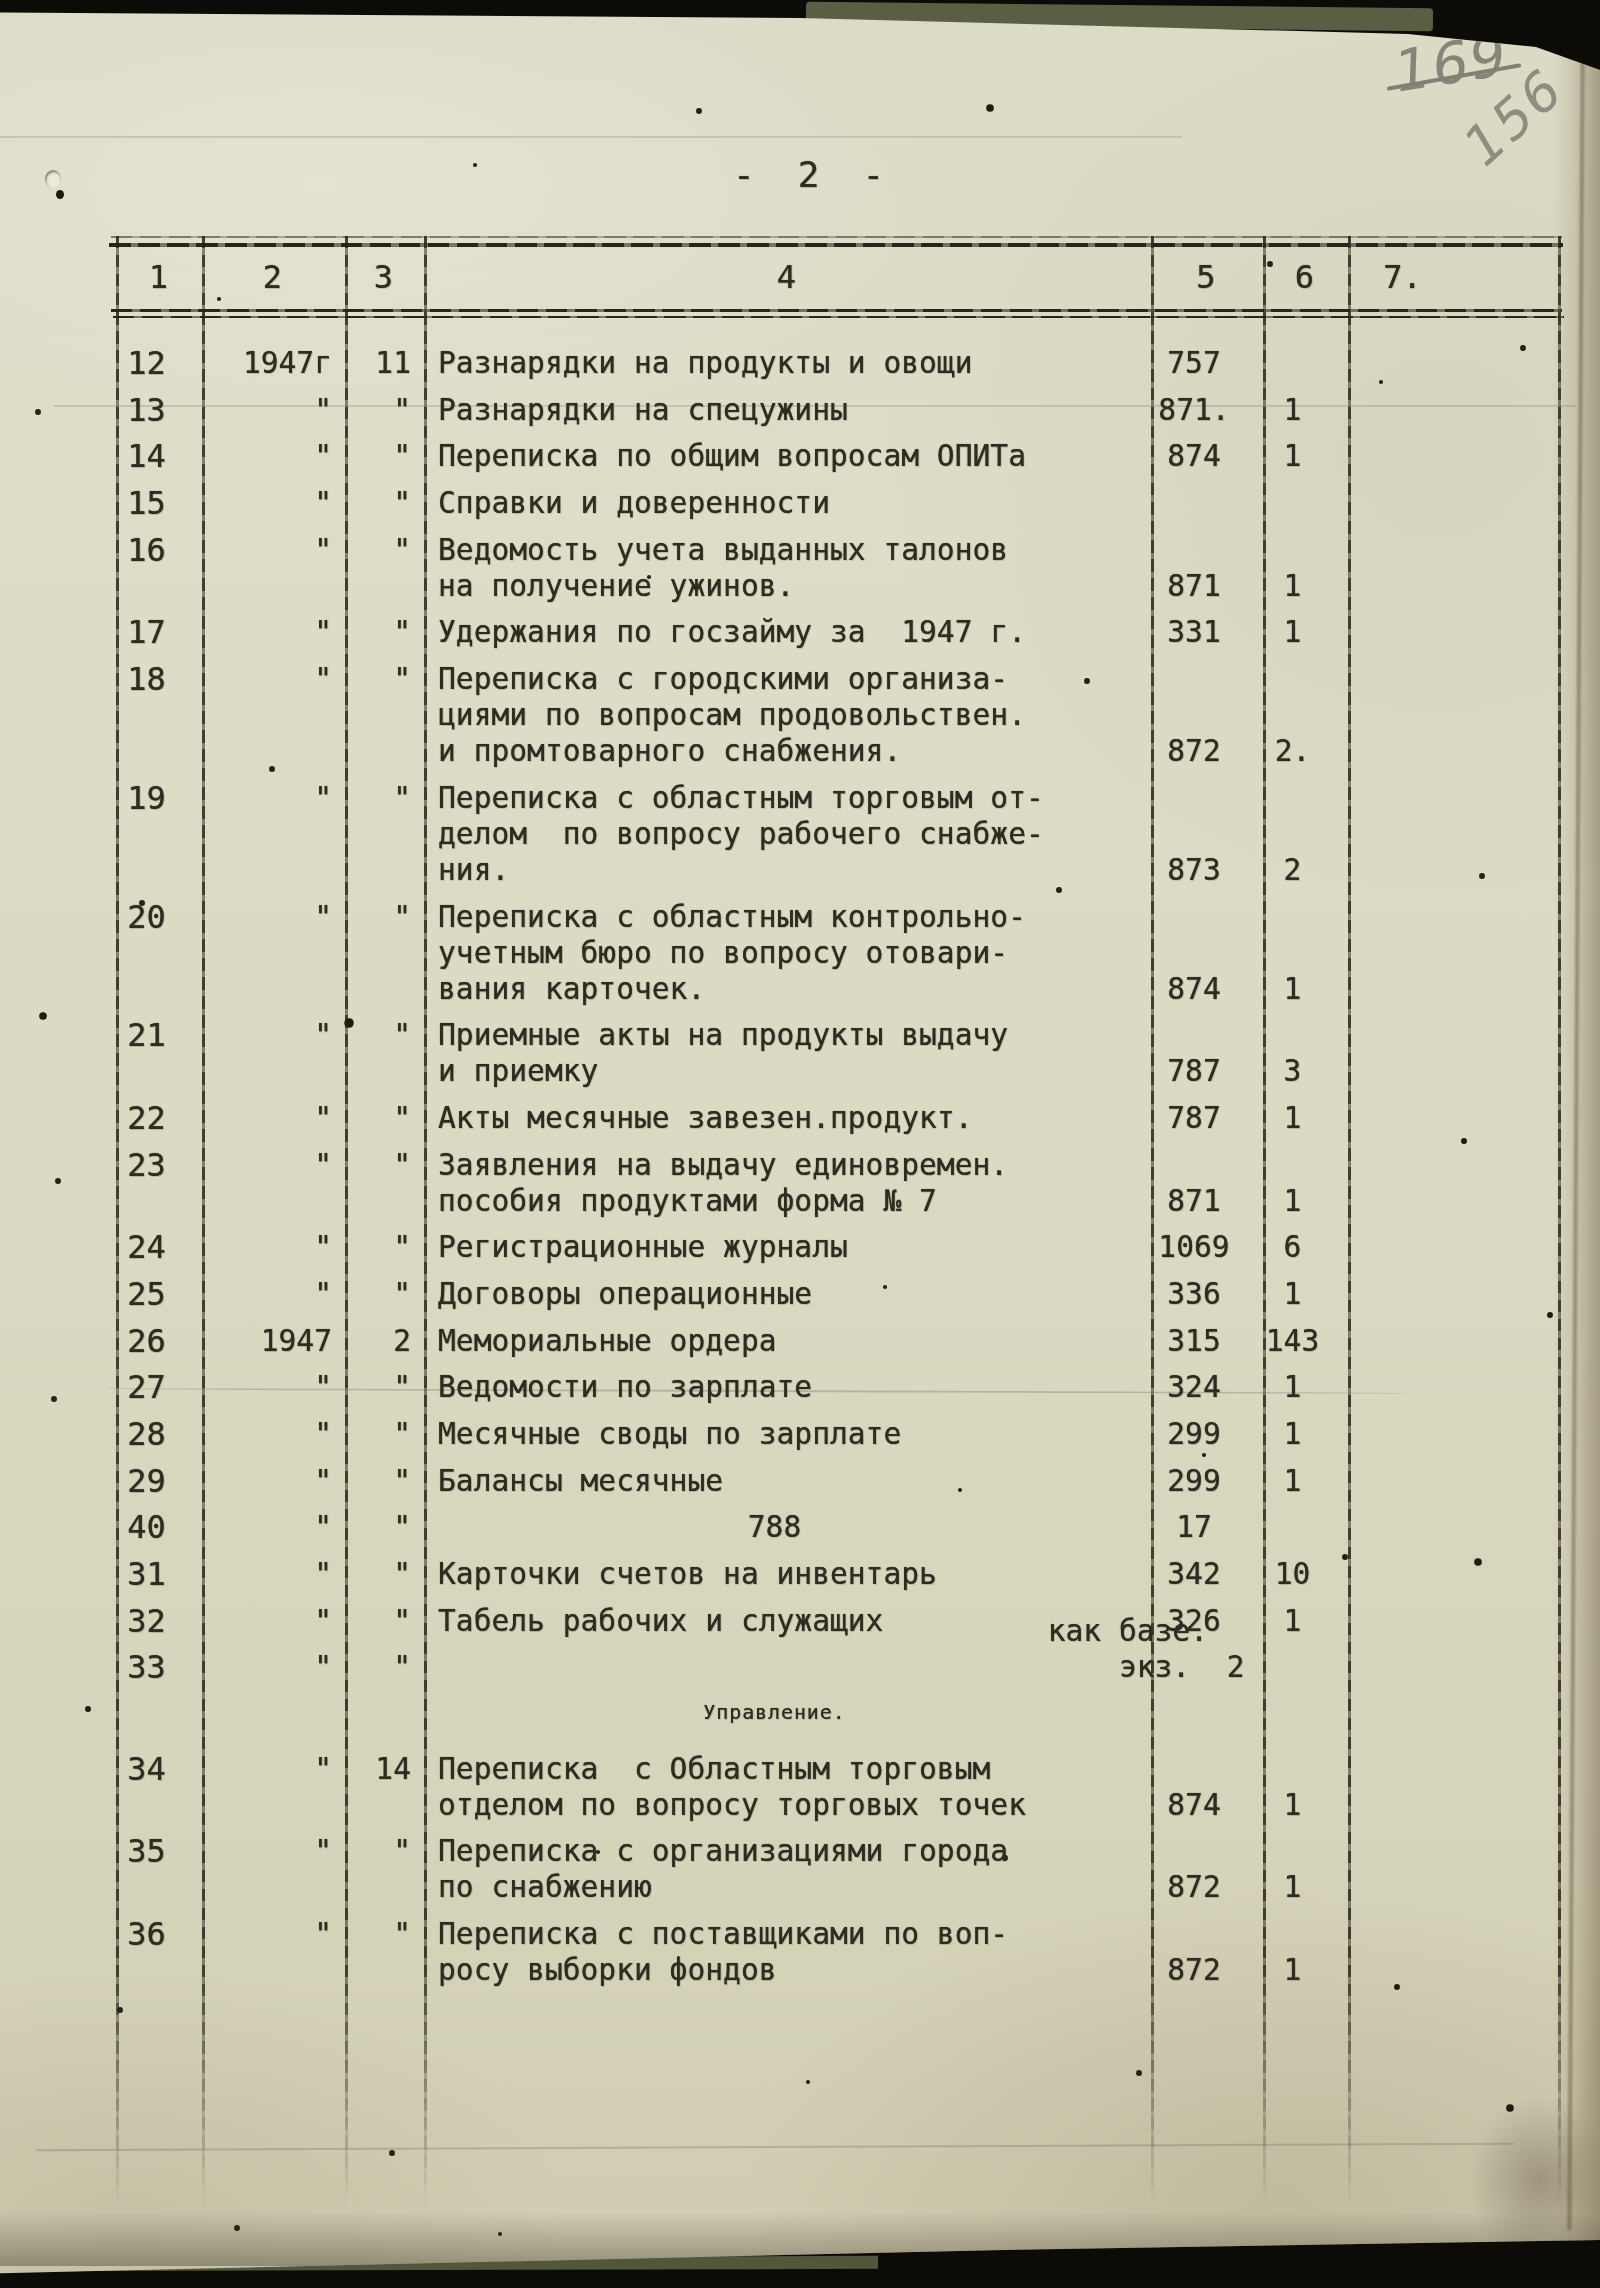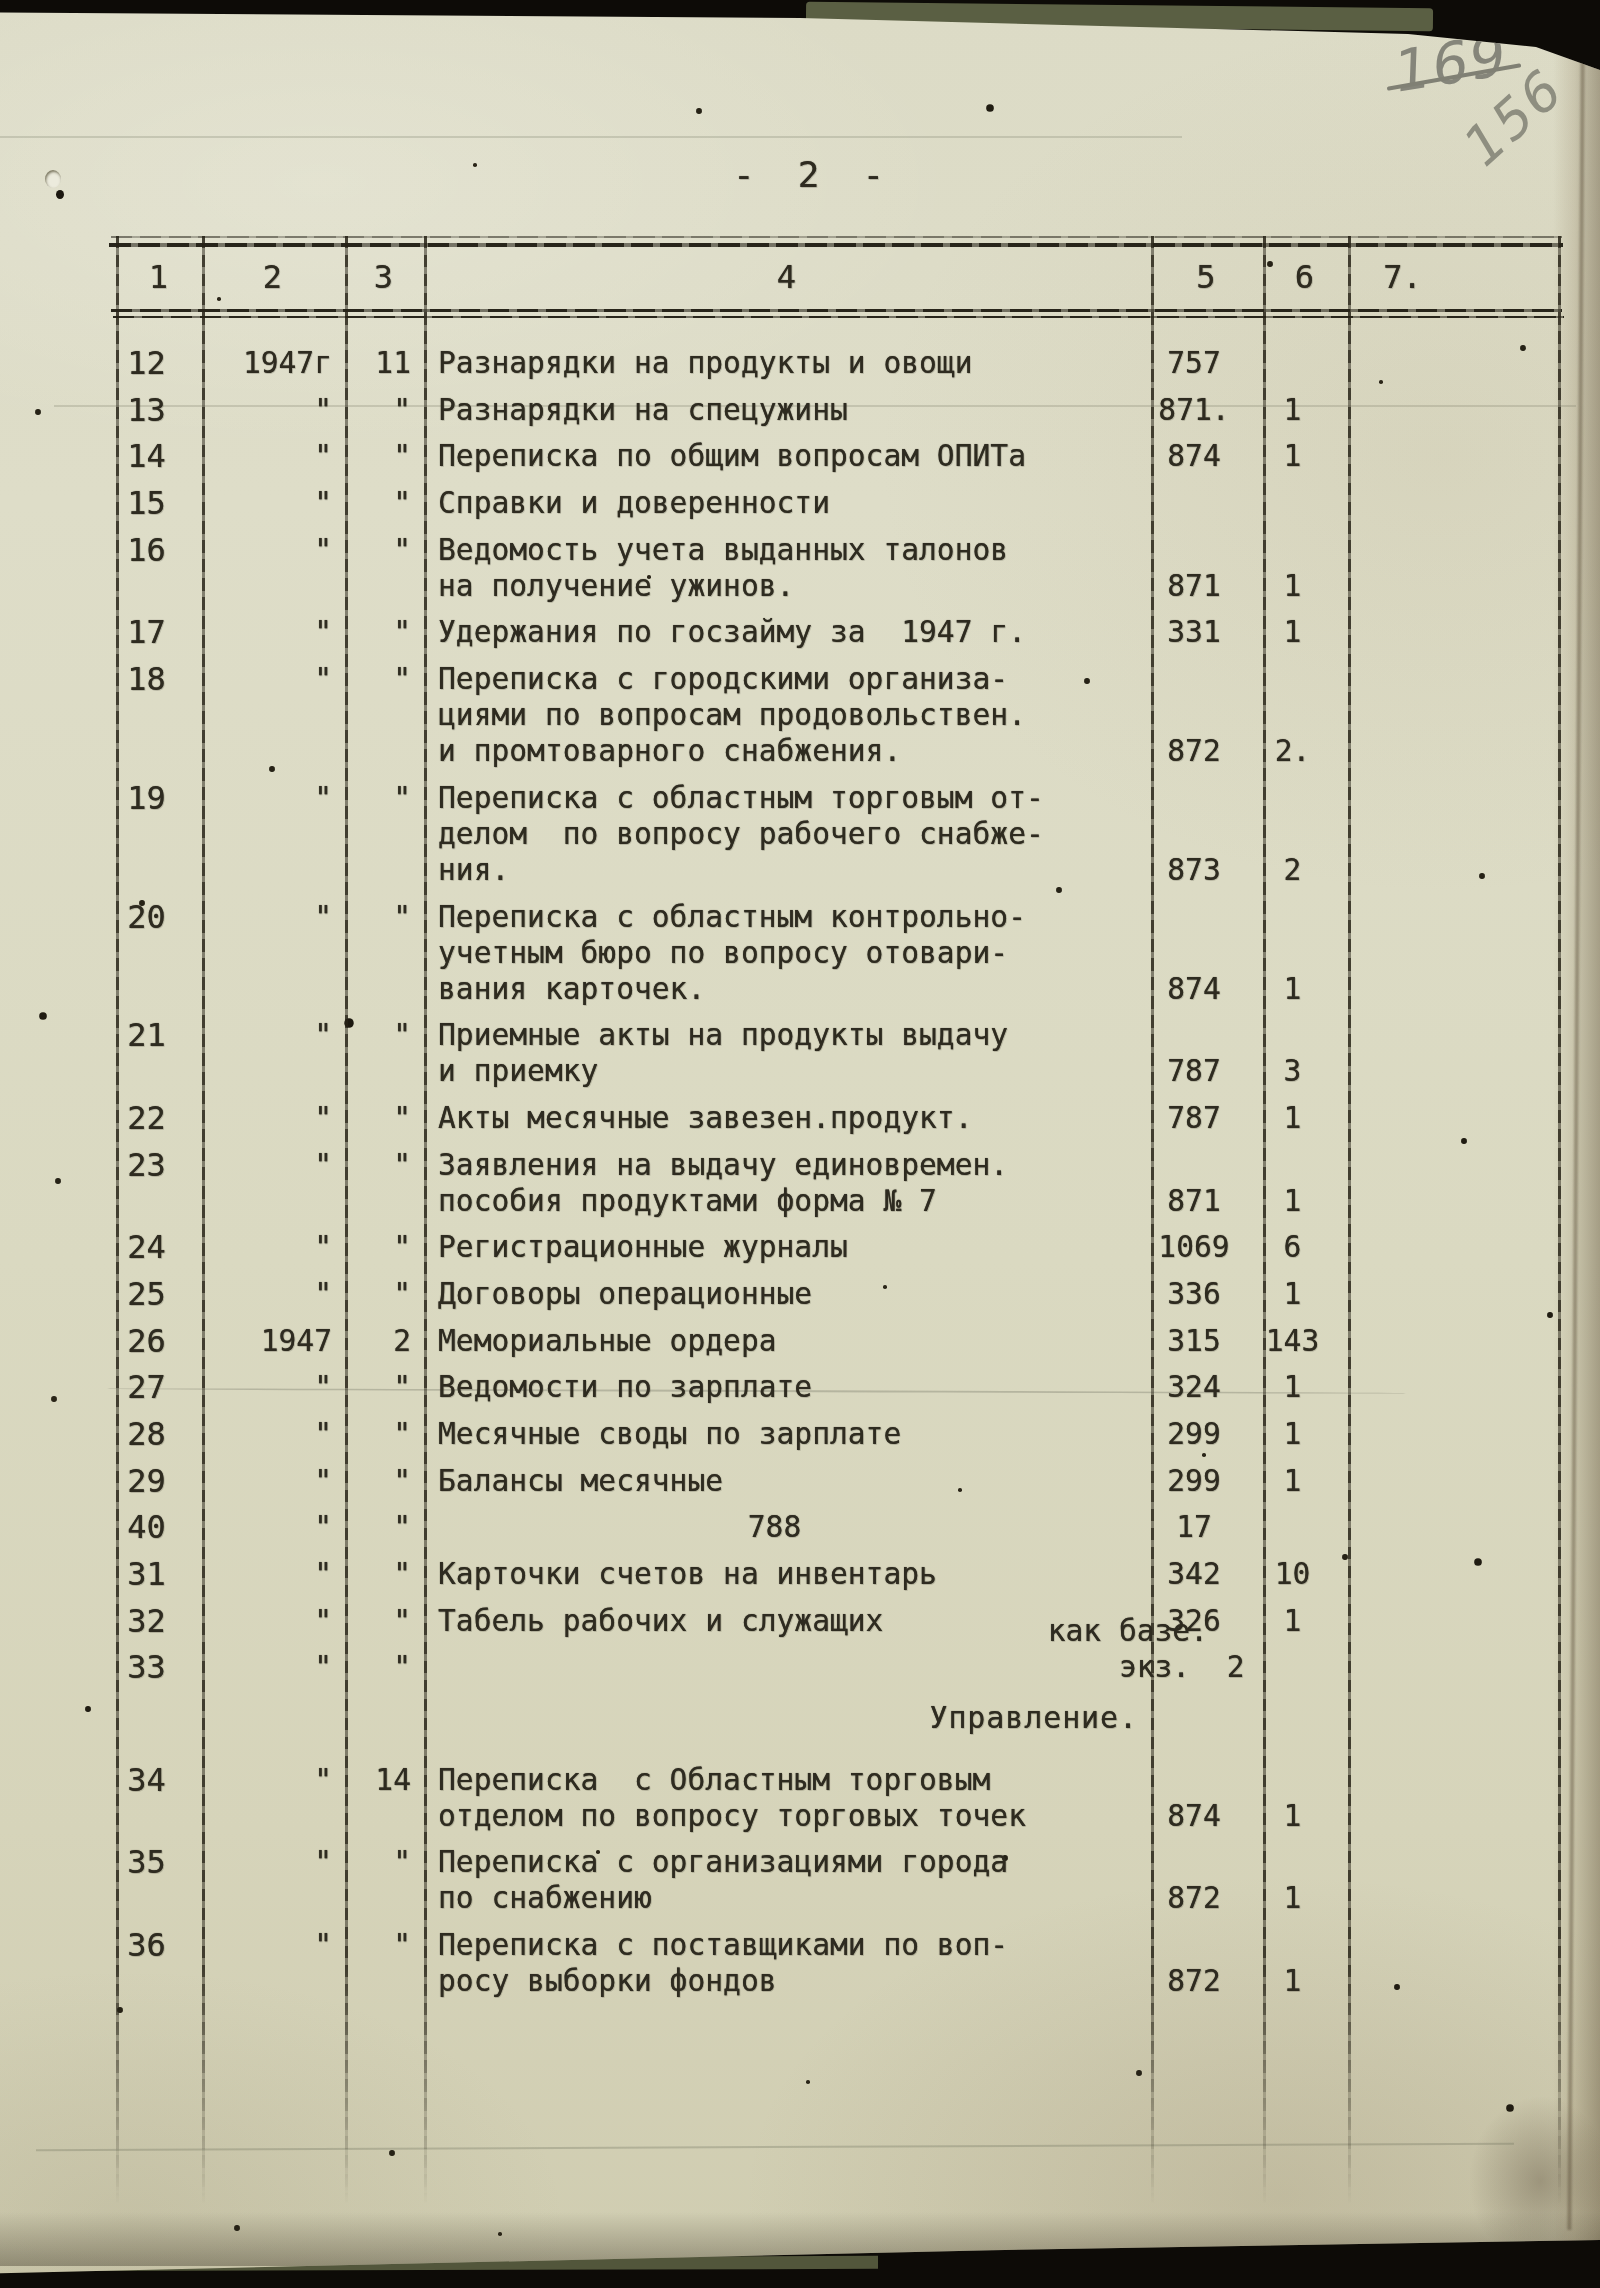--- a/index.html
+++ b/index.html
@@ -80,21 +80,21 @@
   .cell{white-space:pre-wrap;}
   .c1{text-align:center;font-size:32px;}
   .c2,.c3{text-align:right;}
   .c4{padding-left:27px;}
   .c5{text-align:center;align-self:end;position:relative;}
   .c6{text-align:center;align-self:end;}
   .c7{align-self:end;}
   .c5 .c5v{display:block;}
   .row.c5-overflow .c5v{position:absolute;right:-70px;bottom:0;text-align:right;white-space:pre;}
   .row.c5-overflow .c6{text-align:right;padding-right:5.4px;}
-  .section-header{font-size:30px;text-align:right;margin:14.3px 0 27px 307px;width:727px;letter-spacing:0.9px;}
+  .section-header{font-size:20px;text-align:center;margin:14.3px 0 27px 307px;width:727px;letter-spacing:0.9px;}
 </style>
 </head>
 <body>
 
 <div id="canvas">
   <div id="under-sliver-top"></div>
   <div id="under-sliver-bottom"></div>
 
   <div id="paper">
     <div id="right-edge"></div>

